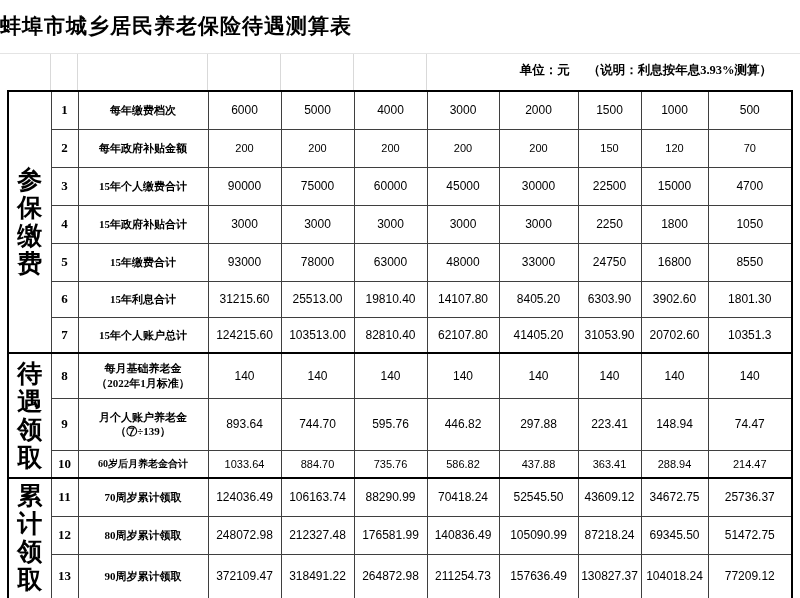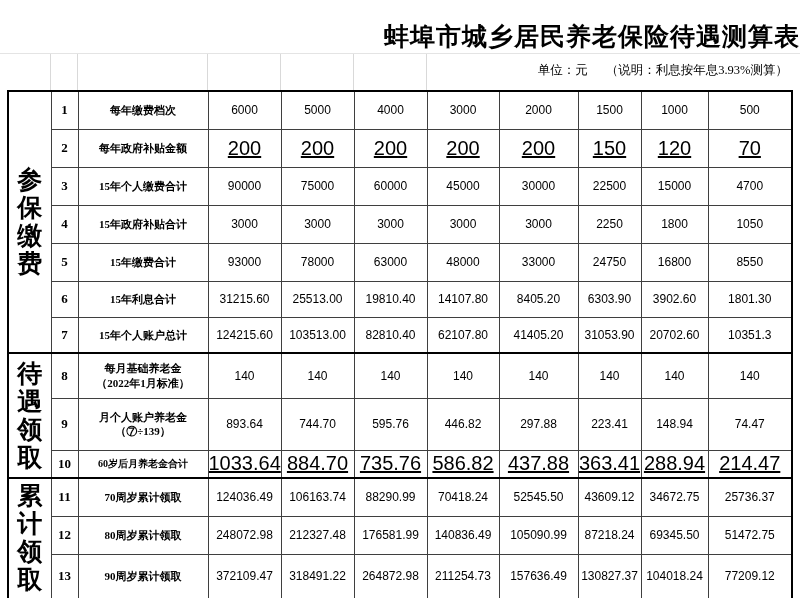--- a/index.html
+++ b/index.html
@@ -1,47 +1,47 @@
 <!DOCTYPE html>
 <html><head>
 <meta charset="utf-8">
 <style>
   html,body { margin:0; padding:0; background:#fff; }
   .page {
     position:relative; width:800px; height:598px; background:#ffffff;
     font-family:"Liberation Serif", serif; color:#000; overflow:hidden;
   }
   .title {
-    position:absolute; top:12px; left:0; width:100%; text-align:right;
-    font-size:25px; font-weight:bold; letter-spacing:1px;margin-top:8px;
+    position:absolute; top:12px; left:0; width:100%; text-align:left;
+    font-size:21px; font-weight:bold; letter-spacing:1px;
   }
   .subtitle {
-    position:absolute; top:62px; right:12px;
-    font-size:12.5px; font-weight:400; white-space:nowrap;
+    position:absolute; top:62px; right:28px;
+    font-size:12.5px; font-weight:700; white-space:nowrap;
   }
   .subtitle .note { margin-left:18px; }
   .gridline-h { position:absolute; top:53px; left:0; width:100%; height:1px; background:#e4e4e4; }
   .gridline-v { position:absolute; top:54px; height:36px; width:1px; background:#d9d9d9; }
 
   table.calc {
     position:absolute; left:7px; top:90px; width:784px;
     border-collapse:collapse; table-layout:fixed;
     border:2px solid #000; border-bottom:3px solid #000;
   }
   table.calc td {
     border:1px solid #3f3f3f; text-align:center; vertical-align:middle;
     padding:0; overflow:hidden;
   }
   tr.group-start td { border-top:2px solid #000; }
   .group-cell { font-weight:bold; font-size:25px; line-height:1.12; }
   .num-cell  { font-size:13px; font-weight:bold; }
   .label-cell{ font-weight:bold; font-size:11px; line-height:1.3; }
   .label-large { font-size:10px; letter-spacing:0; }
   .value-cell{ font-family:"Liberation Sans", sans-serif; font-size:12px; }
-  .value-large { font-size:20px;text-decoration:underline; }
+  .value-large { font-size:11px; }
 </style>
 </head>
 <body>
 
 <div class="page">
   <div class="title">蚌埠市城乡居民养老保险待遇测算表</div>
 
   <div class="gridline-h"></div>
   <div class="gridline-v" style="left:50px"></div>
   <div class="gridline-v" style="left:77px"></div>

